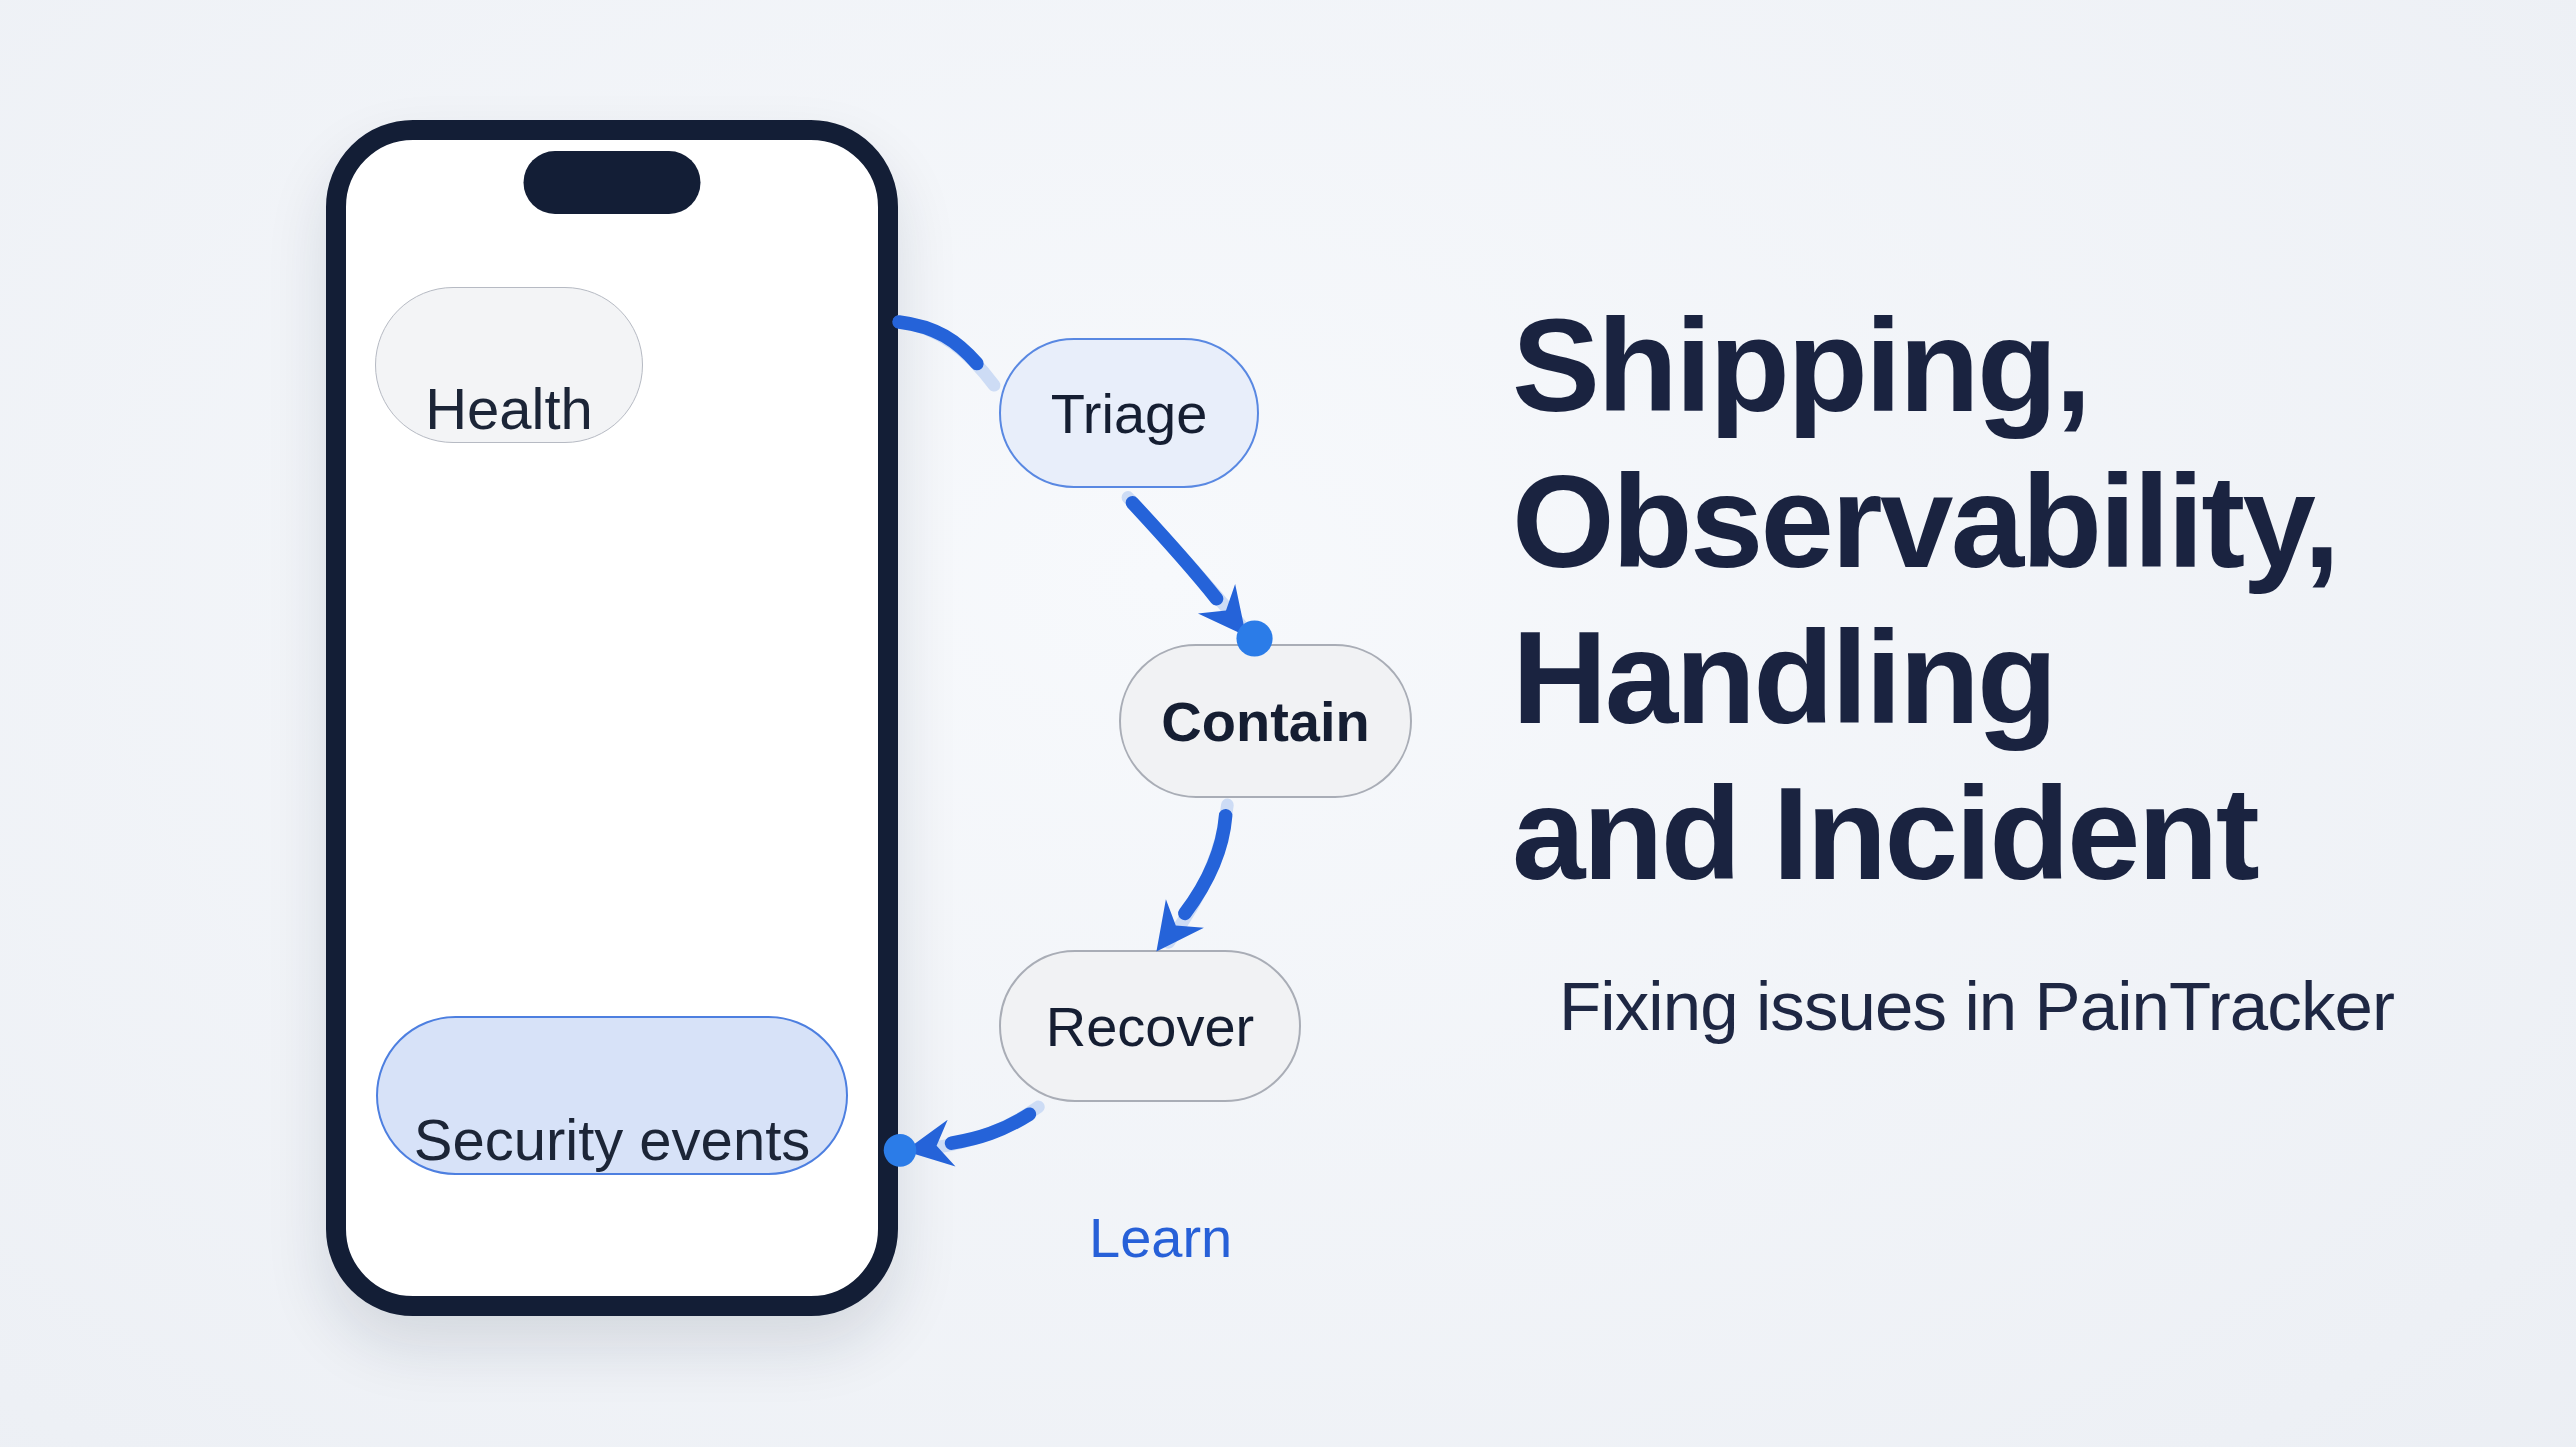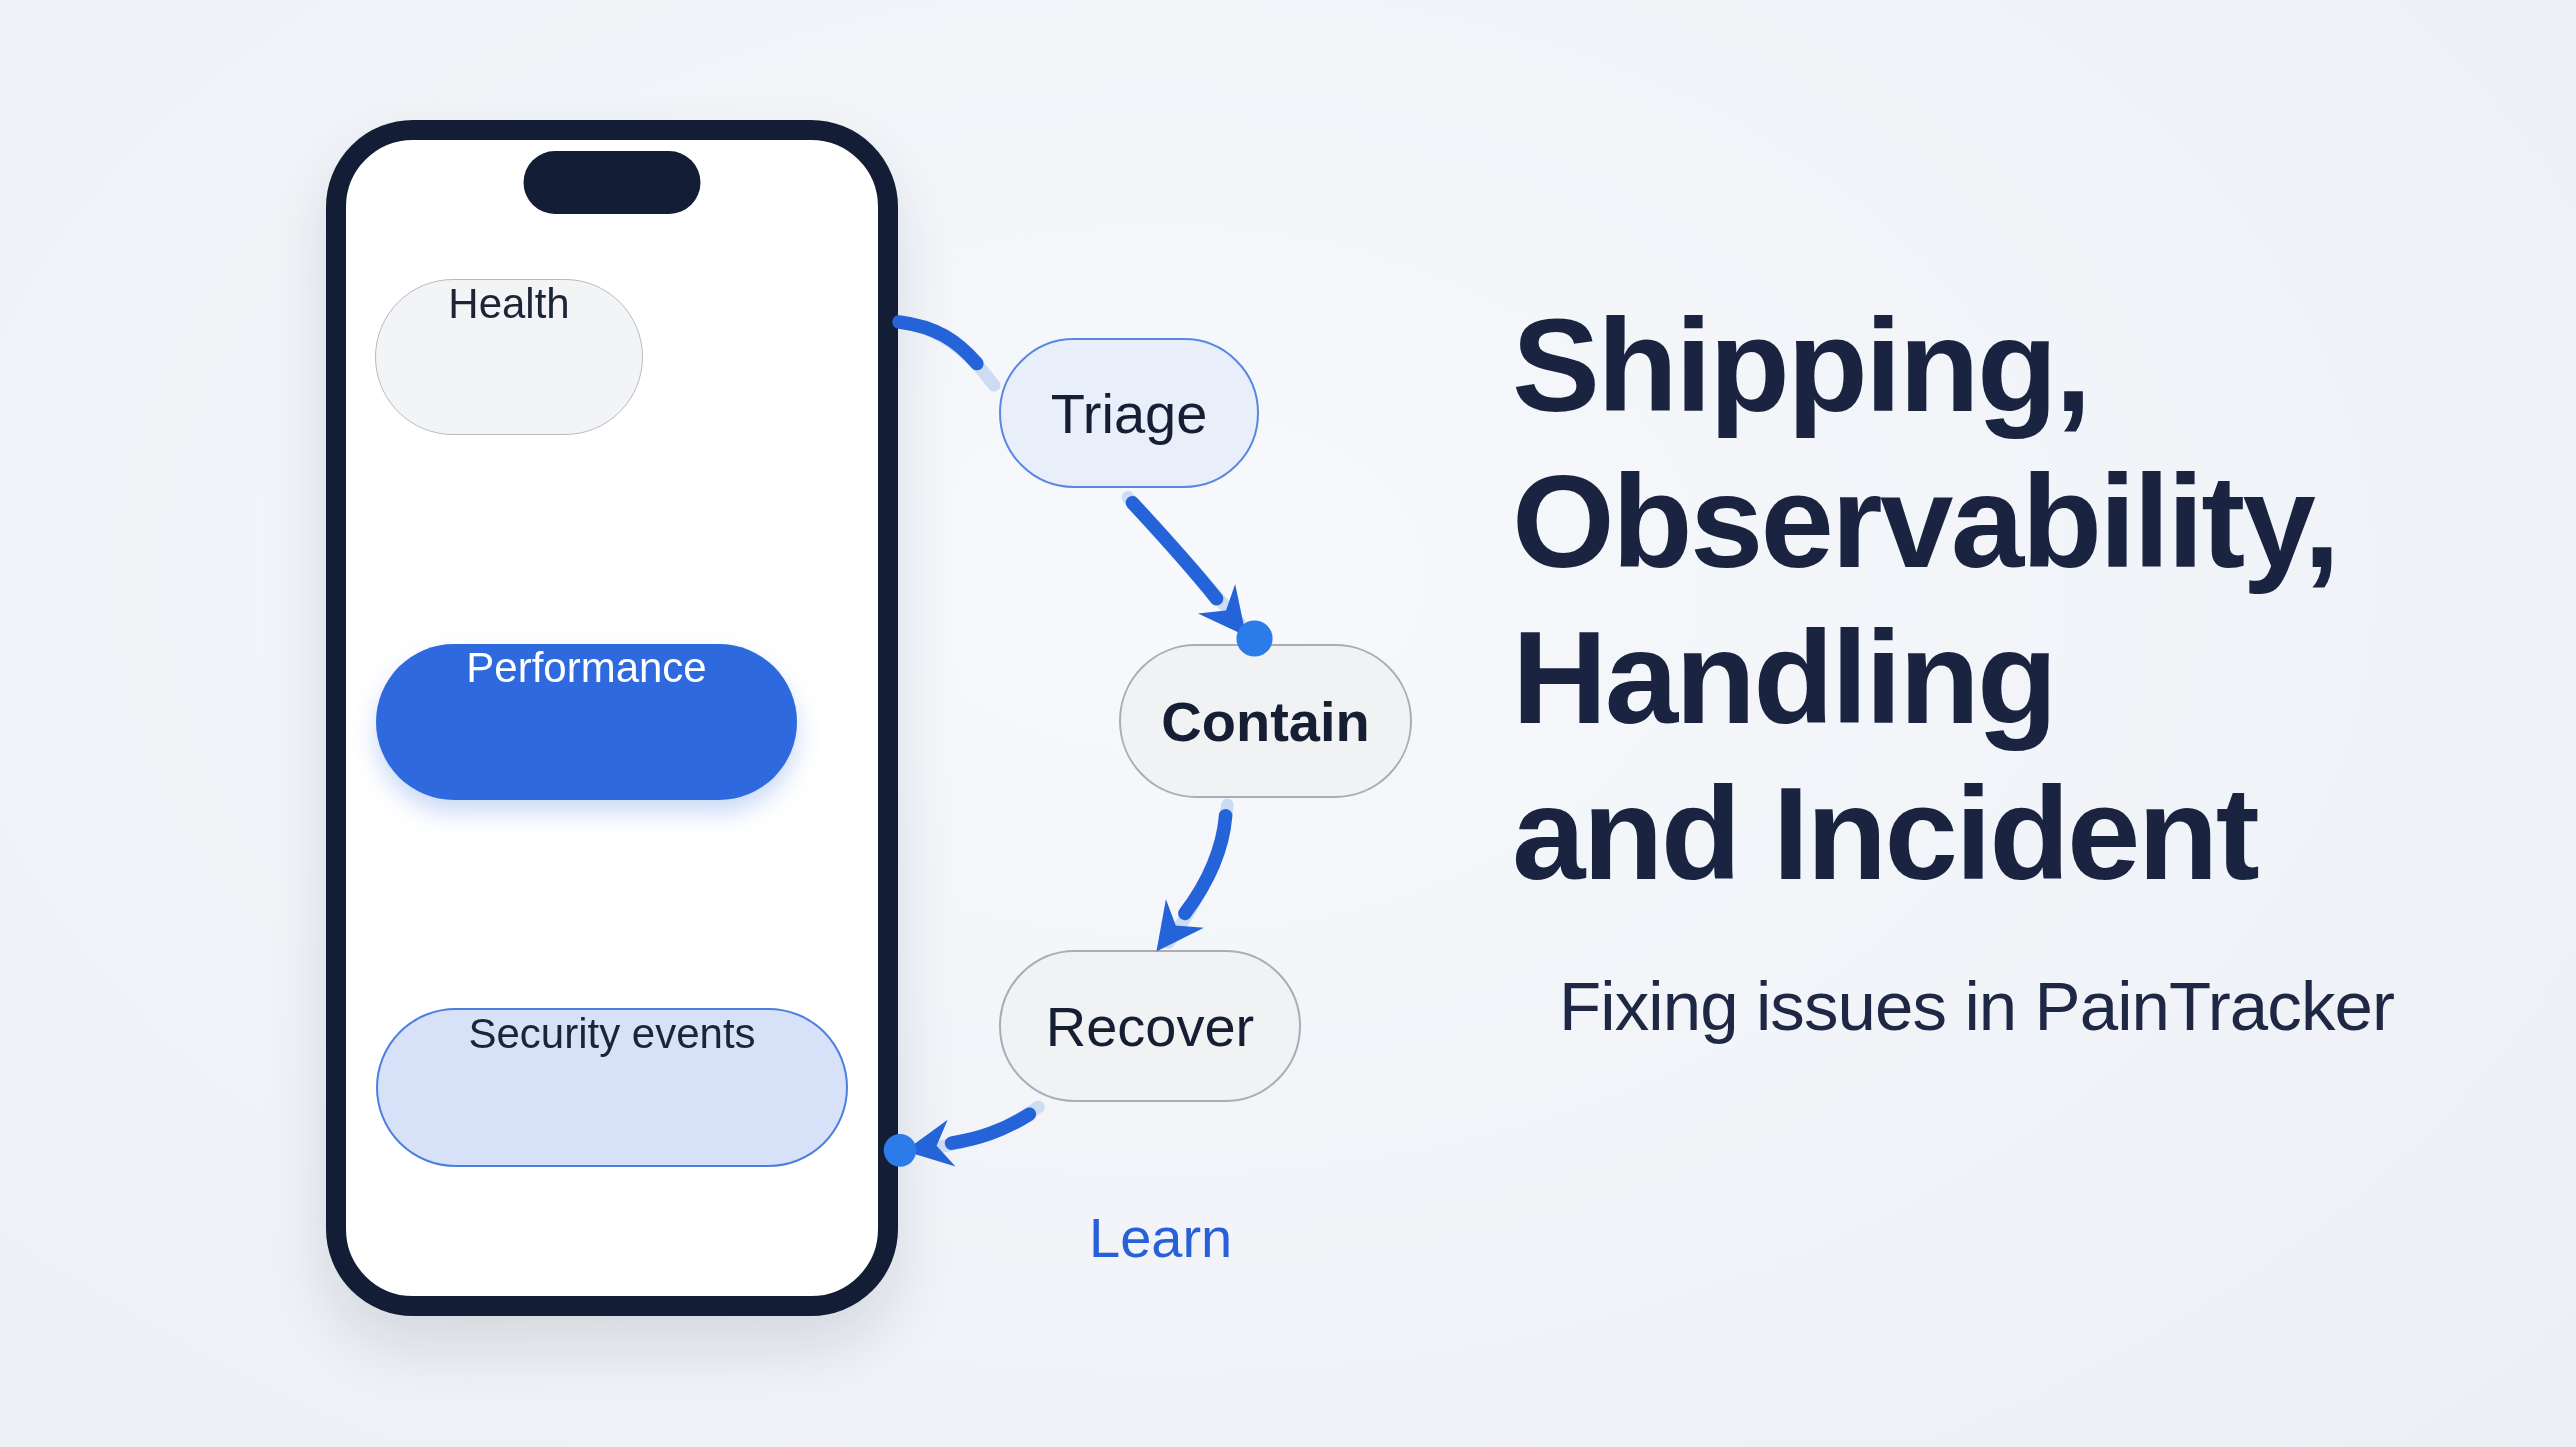--- a/index.html
+++ b/index.html
@@ -23,22 +23,22 @@
   .phone{
     position:absolute; left:326px; top:120px; width:572px; height:1196px;
     background:#ffffff; border:20px solid var(--frame); border-radius:87px;
     box-shadow:0 31px 63px rgba(20,30,60,0.12);
   }
   .notch{
     position:absolute; left:50%; transform:translateX(-50%); top:11px;
     width:177px; height:63px; border-radius:34px; background:var(--frame);
   }
   .pill{
-    position:absolute; display:flex; align-items:flex-start; justify-content:center;
-    border-radius:904px; font-size:42px; color:#1c2537; white-space:nowrap;
+    position:absolute; display:flex; align-items:flex-end; justify-content:center;
+    border-radius:904px; font-size:58px; color:#1c2537; white-space:nowrap;margin-top:8px;
   }
   .pill-health{ left:29px; top:139px; width:268px; height:156px;
     background:var(--pill-neutral-bg); border:1.8px solid var(--pill-neutral-border); }
   .pill-performance{ left:30px; top:504px; width:421px; height:156px;
     background:var(--accent); color:#ffffff; box-shadow:0 12.7px 23.5px rgba(46,106,222,0.25); }
   .pill-security{ left:30px; top:868px; width:472px; height:159px;
     background:var(--pill-accent-bg); border:2.7px solid var(--pill-accent-border); }
   
   .node{
     position:absolute; display:flex; align-items:center; justify-content:center;
@@ -73,23 +73,20 @@
   }
   .subheadline span{ display:block; }
 </style>
 </head>
 <body>
 
 <div class="phone">
   <div class="notch"></div>
   <div class="pill pill-health">
     <span>Health</span>
-  </div>
-  <div class="pill pill-performance">
-    <span>Performance</span>
   </div>
   <div class="pill pill-security">
     <span>Security events</span>
   </div>
 </div>
 
 <div class="node node-triage">
   <span>Triage</span>
 </div>
 <div class="node node-contain">

